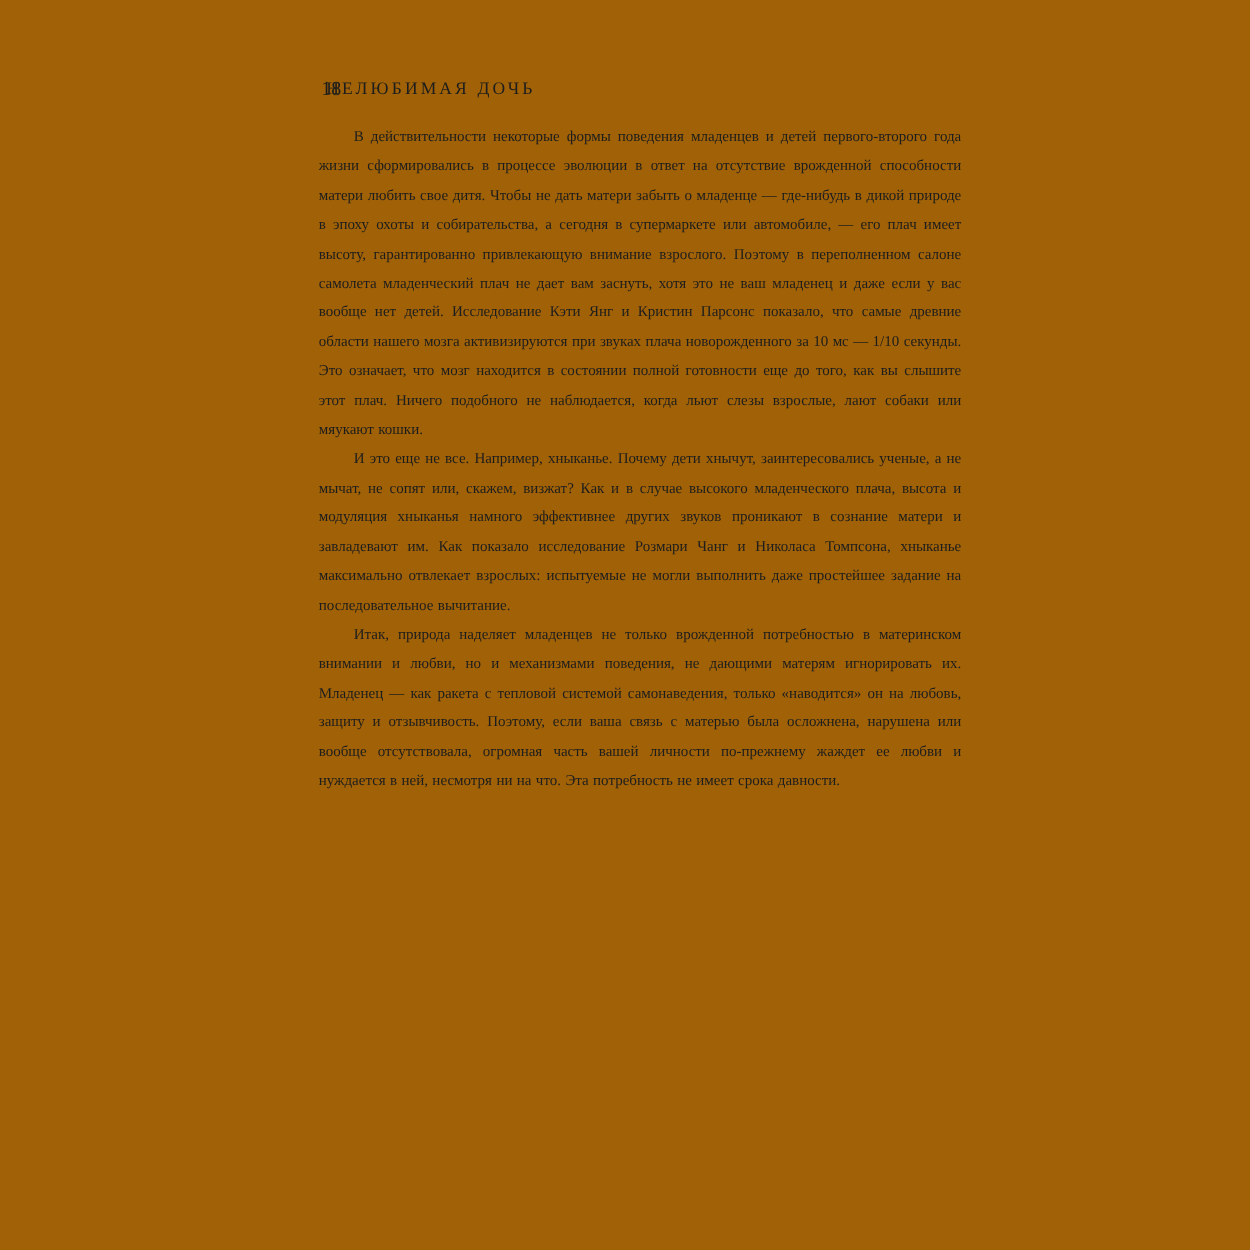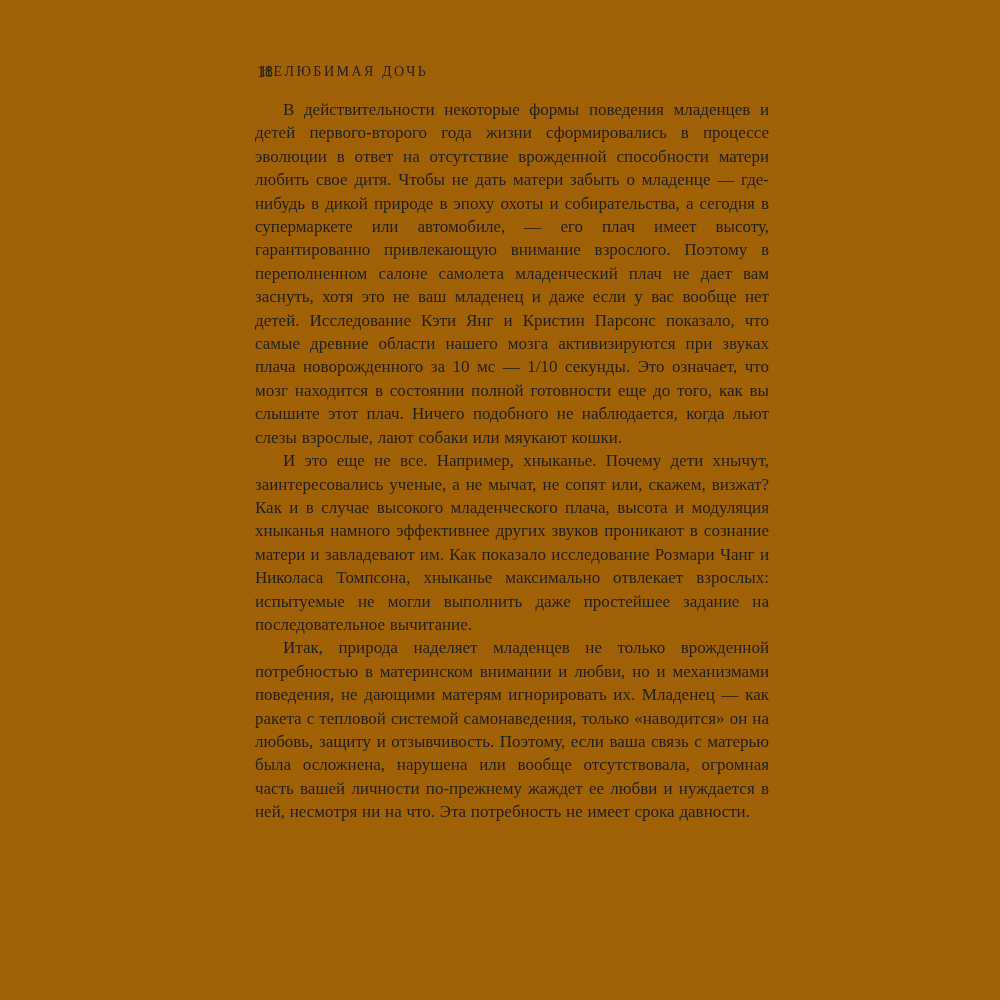--- a/index.html
+++ b/index.html
@@ -43,21 +43,21 @@
       line-height: 20px;
       letter-spacing: 2.5px;
       color: #1d1d1d;
       text-transform: uppercase;
       
       padding-left: 6px;
     }
     .text-block p {
       margin: 0;
       padding: 0;
-      font-size: 17px;
+      font-size: 12px;
       line-height: 23.4px;
       text-align: justify;
       text-indent: 28px;
       word-spacing: 0.5px;
       hyphens: auto;
       -webkit-hyphens: auto;
     }
   </style>
 </head>
 <body>

